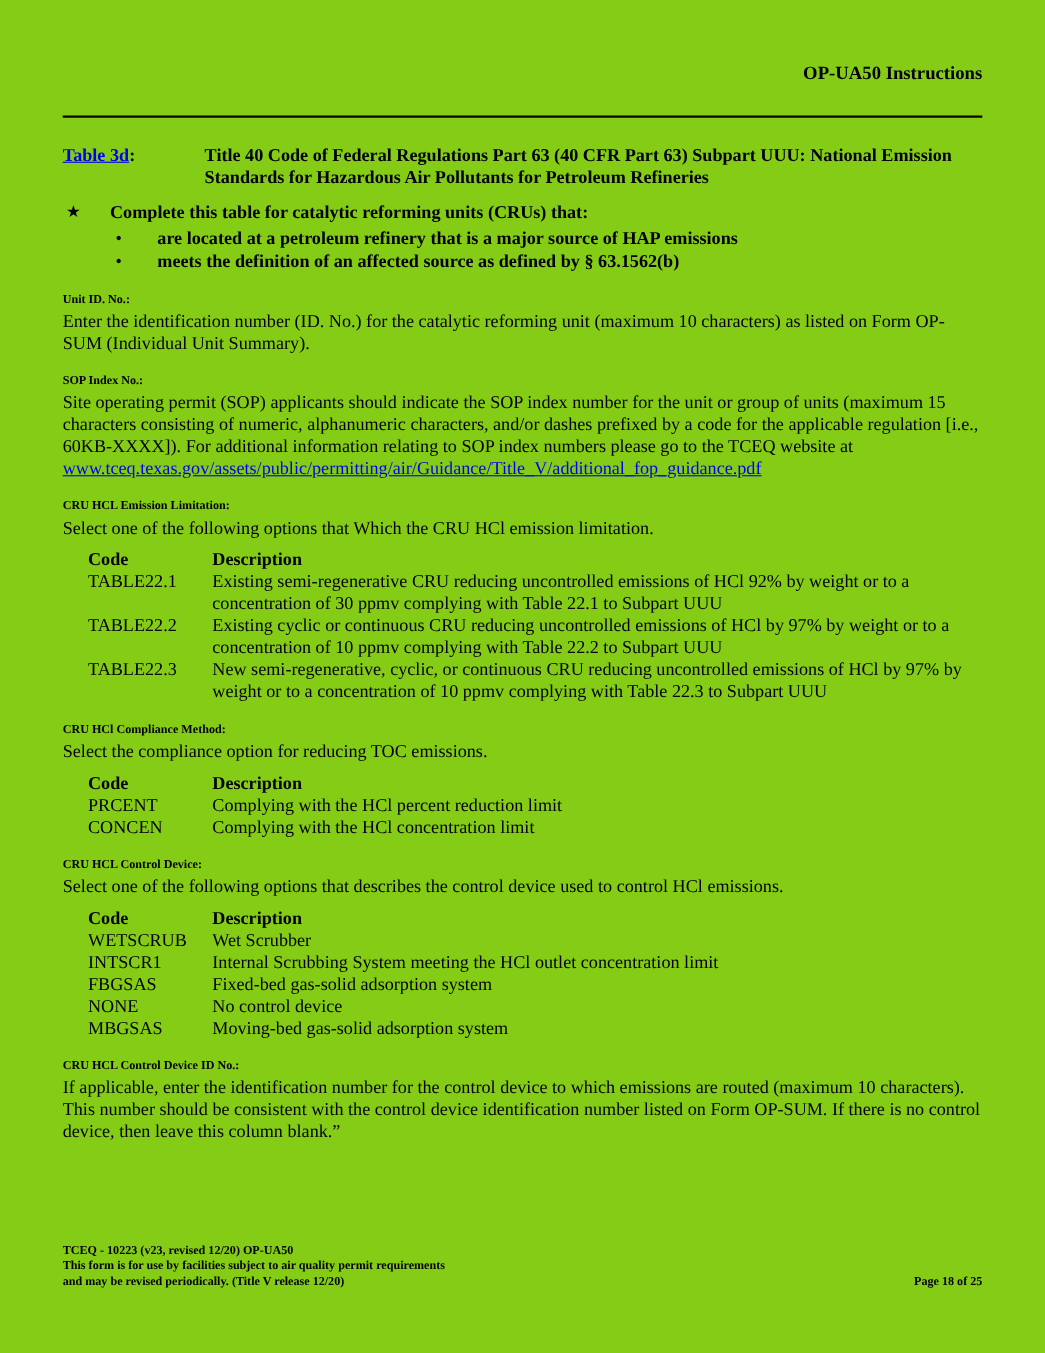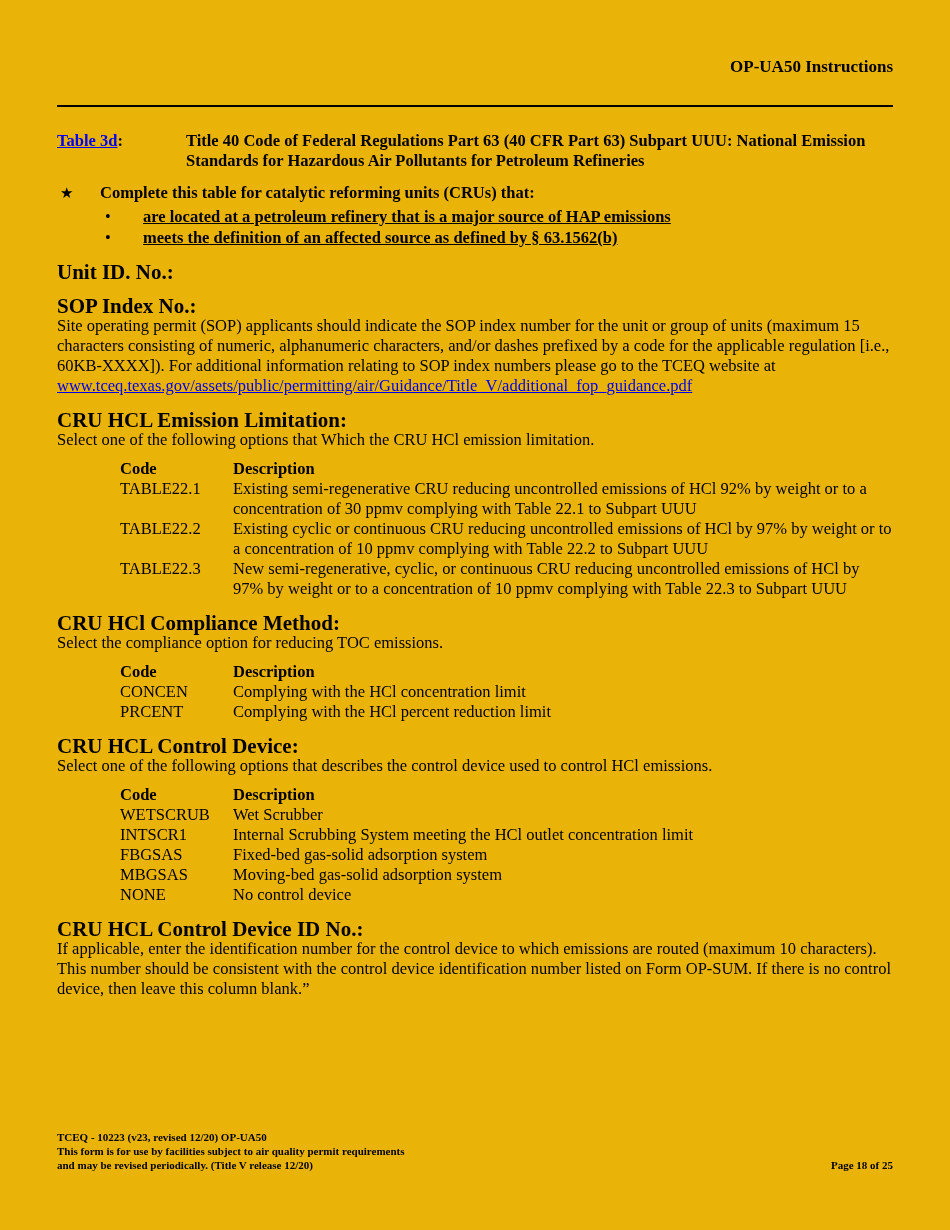--- a/index.html
+++ b/index.html
@@ -1,17 +1,17 @@
 <!DOCTYPE html>
 <html><head>
 <meta charset="utf-8">
 <style>
   html, body { margin: 0; padding: 0; background: #e8e8e8; }
   .page {
-    width: 950px; height: 1230px; margin: 0 auto; background: #eab308;
+    width: 950px; height: 1230px; margin: 0 auto; background: #84cc16;
     position: relative; box-sizing: border-box;
     padding: 57px 57px 0 57px;
     font-family: "Liberation Serif", serif;
     font-size: 16.5px; line-height: 20px; color: #000;
   }
   .bold { font-weight: bold; }
 
   .doc-header { text-align: right; font-weight: bold; font-size: 17px; }
   .rule { border: none; border-top: 2px solid #000; margin: 28px 0 24px 0; }
 
@@ -19,26 +19,26 @@
   .t3d-label { width: 113px; flex-shrink: 0; font-weight: bold; }
   .link { color: #0000EE; text-decoration: underline; cursor: pointer; }
   .t3d-title { flex: 1; font-weight: bold; }
 
   .star-line { display: flex; margin: 12px 0 4px 0; }
   .star { width: 40px; flex-shrink: 0; padding-left: 3px; font-size: 15px; }
   .star-text { font-weight: bold; }
 
   .bullet-line { display: flex; padding-left: 48px; margin: 1px 0; }
   .bullet { width: 38px; flex-shrink: 0; }
-  .bullet-text { font-weight: bold; text-decoration: underline; }
+  .bullet-text { font-weight: bold; }
 
-  .sec-heading { font-size: 21px; font-weight: bold; margin: 14px 0 0 0; }
+  .sec-heading { font-size: 11px; font-weight: bold; margin: 14px 0 0 0; }
   .body-par { margin: 0; }
 
-  .code-table { margin: 9px 0 2px 63px; }
+  .code-table { margin: 9px 0 2px 23px; }
   .ct-row { display: flex; }
   .ct-code { width: 113px; flex-shrink: 0; }
   .ct-desc { flex: 1; }
   .ct-head .ct-code, .ct-head .ct-desc { font-weight: bold; }
 
   .footer {
     position: absolute; left: 57px; right: 57px; bottom: 58px;
     font-size: 11px; line-height: 14px; font-weight: bold;
   }
   .f-last { position: relative; }
@@ -71,20 +71,21 @@
     <span class="bullet">•</span>
     <span class="bullet-text">are located at a petroleum refinery that is a major source of HAP emissions</span>
   </div>
   <div class="bullet-line">
     <span class="bullet">•</span>
     <span class="bullet-text">meets the definition of an affected source as defined by § 63.1562(b)</span>
   </div>
 
   <section>
     <h3 class="sec-heading">Unit ID. No.:</h3>
+    <p class="body-par">Enter the identification number (ID. No.) for the catalytic reforming unit (maximum 10 characters) as listed on Form OP-SUM (Individual Unit Summary).</p>
   </section>
 
   <section>
     <h3 class="sec-heading">SOP Index No.:</h3>
     <p class="body-par"><span>Site operating permit (SOP) applicants should indicate the SOP index number for the unit or group of units (maximum 15 characters consisting of numeric, alphanumeric characters, and/or dashes prefixed by a code for the applicable regulation [i.e., 60KB-XXXX]). For additional information relating to SOP index numbers please go to the TCEQ website at </span><span class="link">www.tceq.texas.gov/assets/public/permitting/air/Guidance/Title_V/additional_fop_guidance.pdf</span></p>
   </section>
 
   <section>
     <h3 class="sec-heading">CRU HCL Emission Limitation:</h3>
     <p class="body-par">Select one of the following options that Which the CRU HCl emission limitation.</p>
@@ -110,26 +111,26 @@
 
   <section>
     <h3 class="sec-heading">CRU HCl Compliance Method:</h3>
     <p class="body-par">Select the compliance option for reducing TOC emissions.</p>
     <div class="code-table">
       <div class="ct-row ct-head">
         <div class="ct-code">Code</div>
         <div class="ct-desc">Description</div>
       </div>
       <div class="ct-row">
+        <div class="ct-code">PRCENT</div>
+        <div class="ct-desc">Complying with the HCl percent reduction limit</div>
+      </div>
+      <div class="ct-row">
         <div class="ct-code">CONCEN</div>
         <div class="ct-desc">Complying with the HCl concentration limit</div>
-      </div>
-      <div class="ct-row">
-        <div class="ct-code">PRCENT</div>
-        <div class="ct-desc">Complying with the HCl percent reduction limit</div>
       </div>
     </div>
   </section>
 
   <section>
     <h3 class="sec-heading">CRU HCL Control Device:</h3>
     <p class="body-par">Select one of the following options that describes the control device used to control HCl emissions.</p>
     <div class="code-table">
       <div class="ct-row ct-head">
         <div class="ct-code">Code</div>
@@ -141,26 +142,26 @@
       </div>
       <div class="ct-row">
         <div class="ct-code">INTSCR1</div>
         <div class="ct-desc">Internal Scrubbing System meeting the HCl outlet concentration limit</div>
       </div>
       <div class="ct-row">
         <div class="ct-code">FBGSAS</div>
         <div class="ct-desc">Fixed-bed gas-solid adsorption system</div>
       </div>
       <div class="ct-row">
+        <div class="ct-code">NONE</div>
+        <div class="ct-desc">No control device</div>
+      </div>
+      <div class="ct-row">
         <div class="ct-code">MBGSAS</div>
         <div class="ct-desc">Moving-bed gas-solid adsorption system</div>
-      </div>
-      <div class="ct-row">
-        <div class="ct-code">NONE</div>
-        <div class="ct-desc">No control device</div>
       </div>
     </div>
   </section>
 
   <section>
     <h3 class="sec-heading">CRU HCL Control Device ID No.:</h3>
     <p class="body-par">If applicable, enter the identification number for the control device to which emissions are routed (maximum 10 characters). This number should be consistent with the control device identification number listed on Form OP-SUM. If there is no control device, then leave this column blank.”</p>
   </section>
 
   <footer class="footer">

